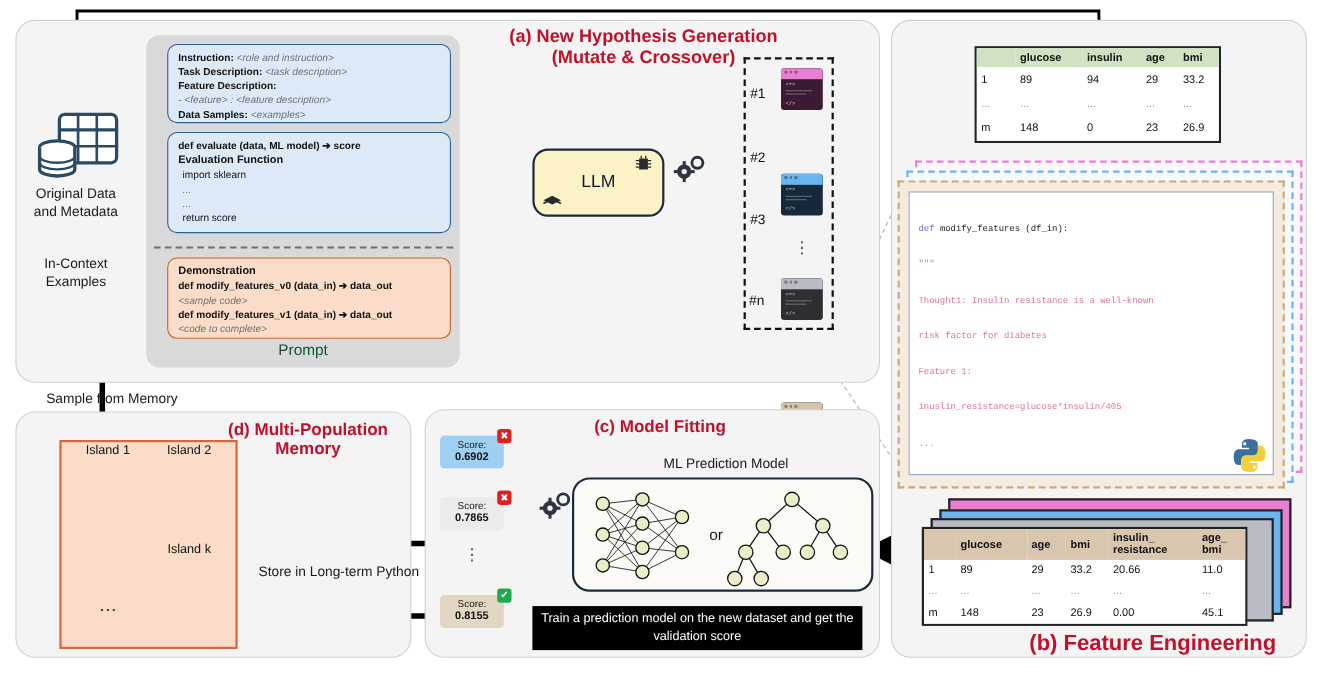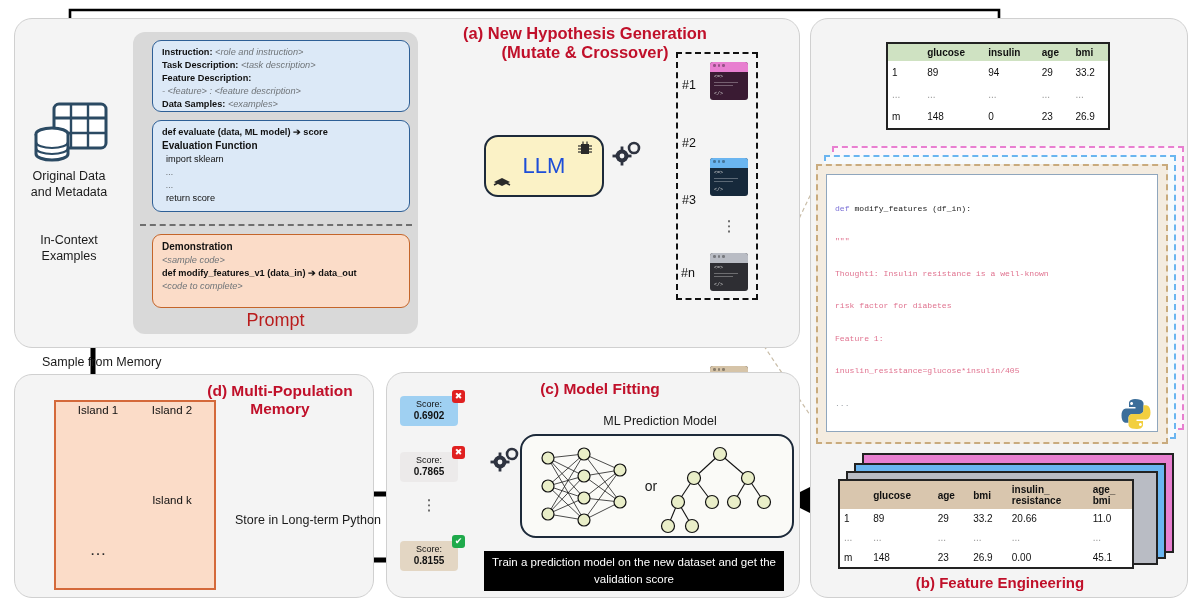--- a/index.html
+++ b/index.html
@@ -13,26 +13,26 @@
 
   
   .promptbox{background:#d9d9d9;border-radius:12px;}
   .pbox{border-radius:9px;box-sizing:border-box;}
   .blue-box{background:#dce9f7;border:1.6px solid #2e5f96;}
   .orange-box{background:#fbdcc8;border:1.6px solid #c4652a;}
   .pb-txt{font-size:9.2px;color:#111;line-height:1.42;}
   .pb-txt b{font-weight:bold;}
   .ph{color:#6f7478;font-style:italic;}
   .dashsep{border-top:2.2px dashed #6f6f6f;}
-  .prompt-label{font-size:18px;color:#b91c1c;text-align:center;}
+  .prompt-label{font-size:14px;color:#14532d;text-align:center;}
 
   
   .llm{background:#fbf2c6;border:2.2px solid #1d2a3a;border-radius:14px;
        display:flex;align-items:center;justify-content:center;
-       font-size:22px;color:#1d4ed8;}
+       font-size:16px;color:#0f172a;}
 
   
   .callout{background:#000;color:#fff;font-size:11.5px;line-height:1.45;
            display:flex;align-items:center;justify-content:center;text-align:center;padding:4px 6px;}
 
   
   .card{border-radius:3px;overflow:hidden;position:relative;}
   .card .bar{height:26%;width:100%;position:absolute;top:0;left:0;}
   .dots{position:absolute;top:2px;left:3px;display:flex;gap:2px;}
   .dots i{width:2.5px;height:2.5px;border-radius:50%;display:block;background:rgba(0,0,0,.35);}
@@ -167,20 +167,21 @@
       <div class="ph" style="padding-left:4px;">...</div>
       <div style="padding-left:4px;">return score</div>
     </div>
   </div>
 
   <div class="abs dashsep" style="left:140px;top:224px;width:272px;height:0;"></div>
 
   <div class="abs pbox orange-box" style="left:152px;top:234px;width:258px;height:74px;padding:5px 9px;">
     <div class="pb-txt">
       <div style="font-size:10px;"><b>Demonstration</b></div>
+      <div><b>def modify_features_v0 (data_in) ➔ data_out</b></div>
       <div class="ph">&lt;sample code&gt;</div>
       <div><b>def modify_features_v1 (data_in) ➔ data_out</b></div>
       <div class="ph">&lt;code to complete&gt;</div>
     </div>
   </div>
 
   <div class="abs prompt-label" style="left:133px;top:310px;width:285px;">Prompt</div>
 
   <div class="abs llm" style="left:484px;top:135px;width:120px;height:62px;">
     <span>LLM</span>
@@ -404,21 +405,21 @@
             <td>148</td>
             <td>23</td>
             <td>26.9</td>
             <td>0.00</td>
             <td>45.1</td>
           </tr>
       </tbody>
     </table>
   </div>
 
-  <div class="abs sect-title" style="left:860px;top:574px;width:280px;font-size:15px;text-align:center;">(b) Feature Engineering</div>
+  <div class="abs sect-title" style="left:908px;top:574px;width:280px;font-size:20px;text-align:center;">(b) Feature Engineering</div>
 
   <div class="abs panel" style="left:386px;top:372px;width:414px;height:226px;"></div>
   <div class="abs sect-title" style="left:510px;top:380px;width:180px;font-size:15.5px;">(c) Model Fitting</div>
 
   <div class="abs plain" style="left:530px;top:414px;width:260px;text-align:center;">ML Prediction Model</div>
 
   <div class="abs mlbox" style="left:520px;top:434px;width:274px;height:104px;">
     <svg viewBox="0 0 274 104" width="274" height="104">
 
       <g stroke="#111" stroke-width="0.8" opacity="0.95">

